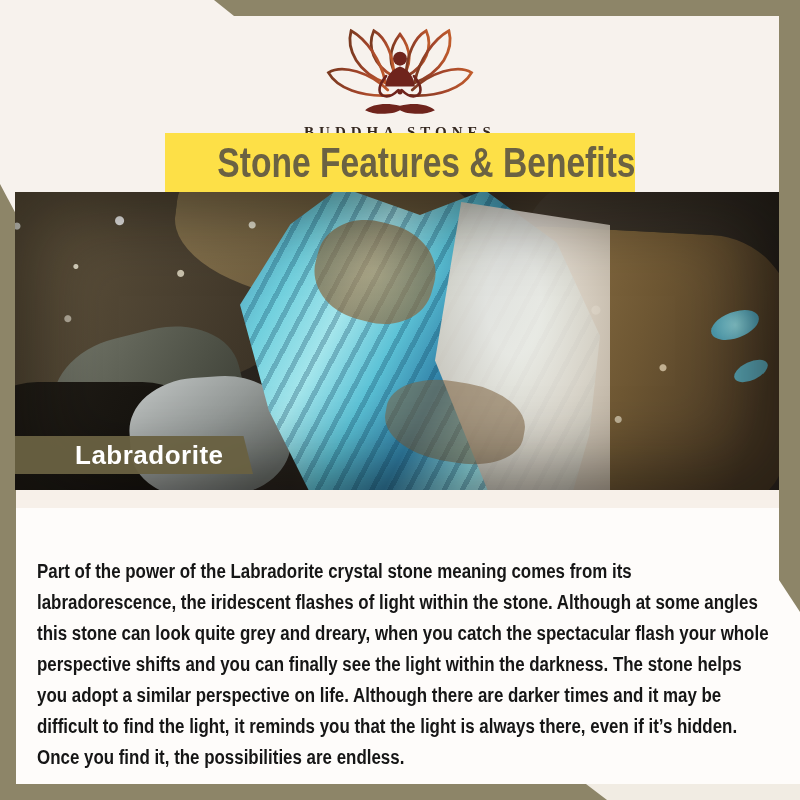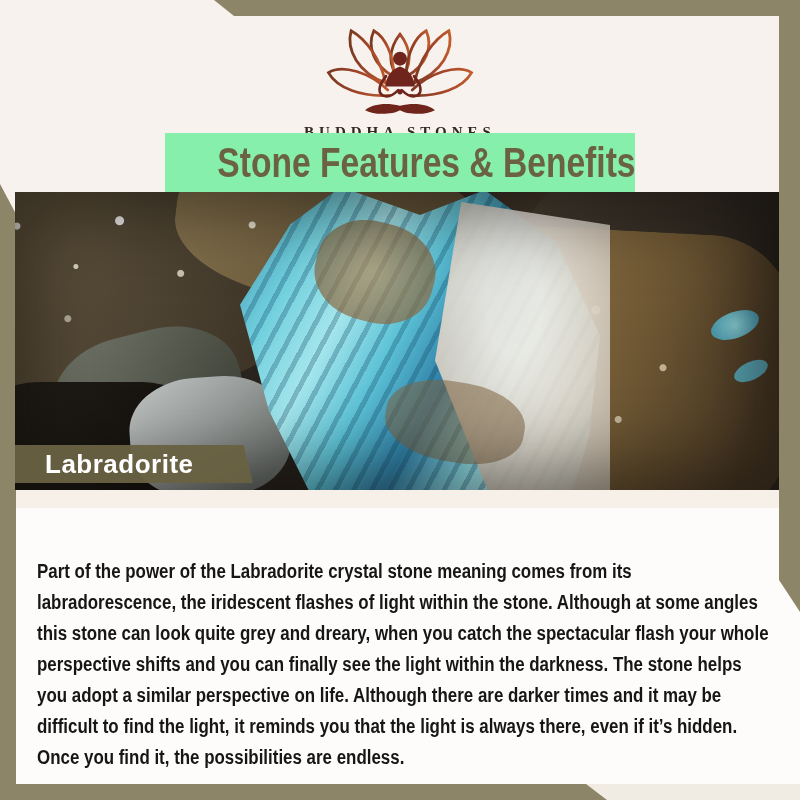--- a/index.html
+++ b/index.html
@@ -12,21 +12,21 @@
   .bottom-strip{position:absolute;left:0;top:784px;width:800px;height:16px;background:#f1ece3;z-index:0;}
 
   .ribbons{position:absolute;left:0;top:0;z-index:1;}
 
   
   .logo-wrap{position:absolute;left:0;top:22px;width:800px;text-align:center;z-index:2;}
   .brand-name{margin-top:2px;font-family:"Liberation Serif",serif;font-size:15px;font-weight:700;
     letter-spacing:5px;color:#34271f;}
 
   
-  .header-band{position:absolute;left:165px;top:133px;width:470px;height:59px;background:#86efac;
+  .header-band{position:absolute;left:165px;top:133px;width:470px;height:59px;background:#fde047;
     z-index:2;text-align:center;line-height:59px;}
   .header-band .title-inner{display:inline-block;transform:scaleX(0.8);transform-origin:center;
     font-size:42px;font-weight:700;color:#6b6243;letter-spacing:0px;white-space:nowrap;}
 
   
   .photo{position:absolute;left:15px;top:192px;width:764px;height:298px;z-index:2;overflow:hidden;
     background:linear-gradient(100deg,#3a342b,#241f1a 40%,#473b2c 70%,#2e2620);}
   .photo div{position:absolute;}
   .s-tl{left:-40px;top:-50px;width:340px;height:250px;transform:rotate(-10deg);
     border-radius:35% 45% 40% 30%;
@@ -72,23 +72,23 @@
     background:radial-gradient(circle,#ad8a5c,#8a6a42 70%);opacity:.7;}
   .c-brown2{left:370px;top:190px;width:140px;height:80px;transform:rotate(10deg);border-radius:45%;
     background:#7d6340;opacity:.55;}
   .glint-a{left:695px;top:120px;width:50px;height:26px;transform:rotate(-20deg);border-radius:50%;
     background:radial-gradient(circle,#8fe2ee,#4aa9c4 80%);opacity:.85;}
   .glint-b{left:718px;top:170px;width:36px;height:18px;transform:rotate(-25deg);border-radius:50%;
     background:#57b9d2;opacity:.8;}
   .vignette{inset:0;box-shadow:inset 0 0 70px 20px rgba(10,8,5,.5);}
 
   
-  .photo-label{position:absolute !important;left:0;bottom:7px;width:238px;height:38px;
+  .photo-label{position:absolute !important;left:0;bottom:16px;width:238px;height:38px;
     background:rgba(105,97,66,.96);clip-path:polygon(0 0,96% 0,100% 100%,0 100%);
-    line-height:38px;padding-left:30px;box-sizing:border-box;}
+    line-height:38px;padding-left:60px;box-sizing:border-box;}
   .photo-label span{color:#ffffff;font-size:26px;font-weight:700;letter-spacing:.5px;}
 
   
   .stars{position:absolute;left:0;top:509px;width:800px;height:46px;z-index:2;text-align:center;
     line-height:46px;white-space:nowrap;}
   .stars .stars-inner{display:inline-block;transform:scaleX(0.86);transform-origin:center;}
   .stars span{font-size:31px;font-weight:700;color:#6b6243;margin:0 9px;}
 
   
   .desc{position:absolute;left:37px;top:556px;width:848px;z-index:2;

